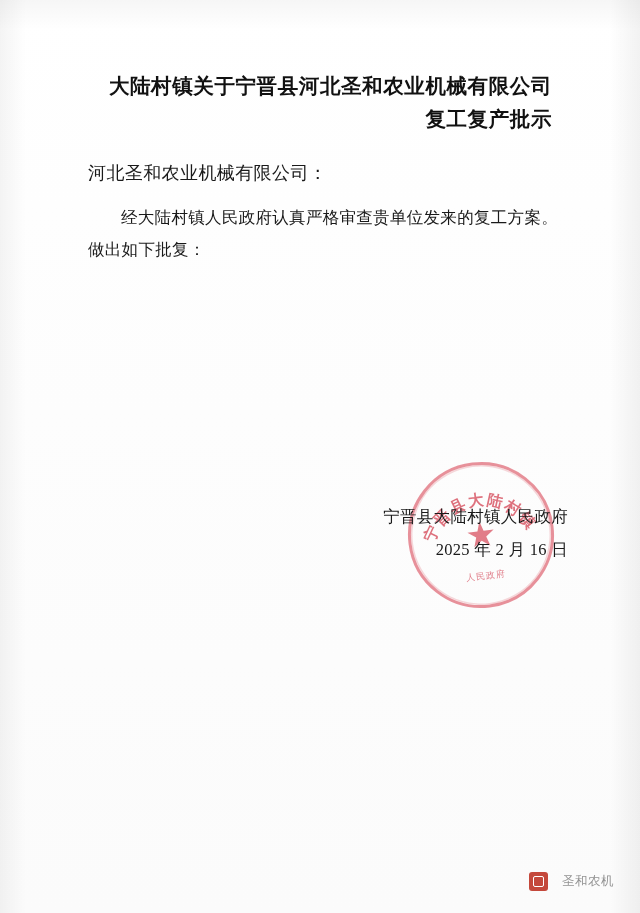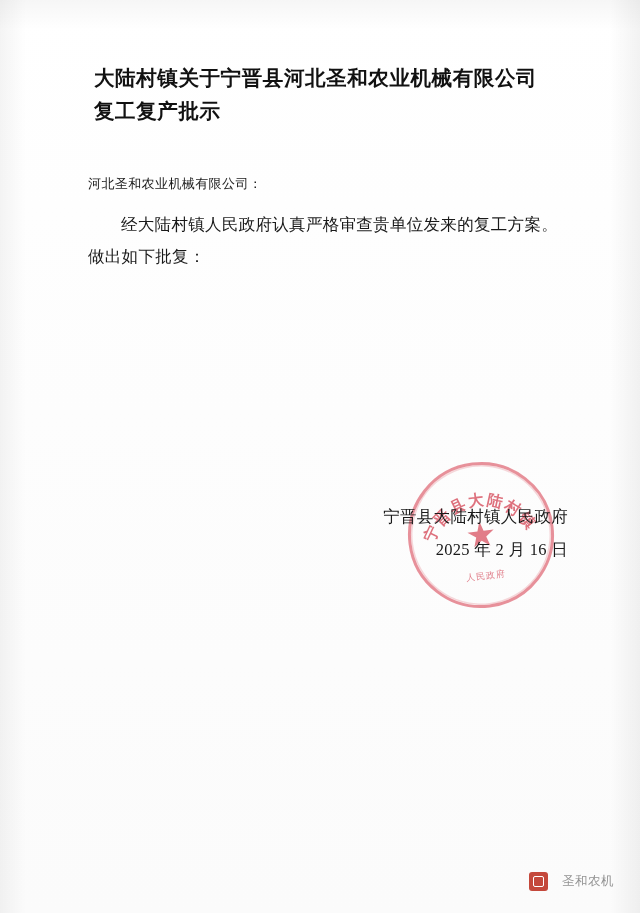--- a/index.html
+++ b/index.html
@@ -53,29 +53,29 @@
     position: absolute;
     left: 88px;
     top: 62px;
     width: 470px;
   }
 
   .doc-title {
     font-size: 20.5px;
     font-weight: bold;
     line-height: 1.62;
-    text-align: left;
+    text-align: right;
     letter-spacing: 0.6px;
     color: #111;
-    margin: 0 6px;
+    margin: 8px 6px;
   }
 
   .addressee {
-    margin-top: 46px;
-    font-size: 13px;
+    margin-top: 24px;
+    font-size: 18px;
     line-height: 1.55;
     letter-spacing: 0.4px;
   }
 
   .para {
     margin-top: 14px;
     font-size: 16.5px;
     line-height: 1.95;
     text-align: justify;
     text-indent: 2em;

